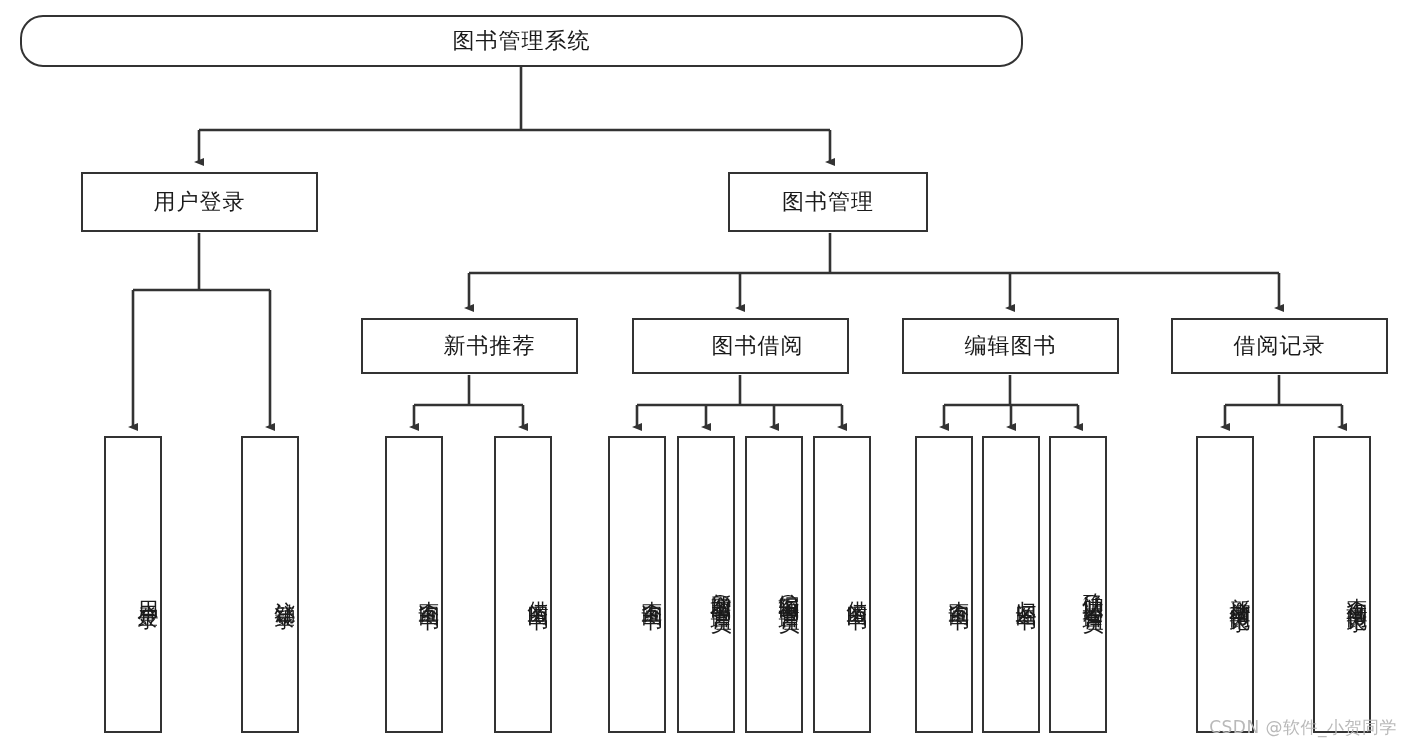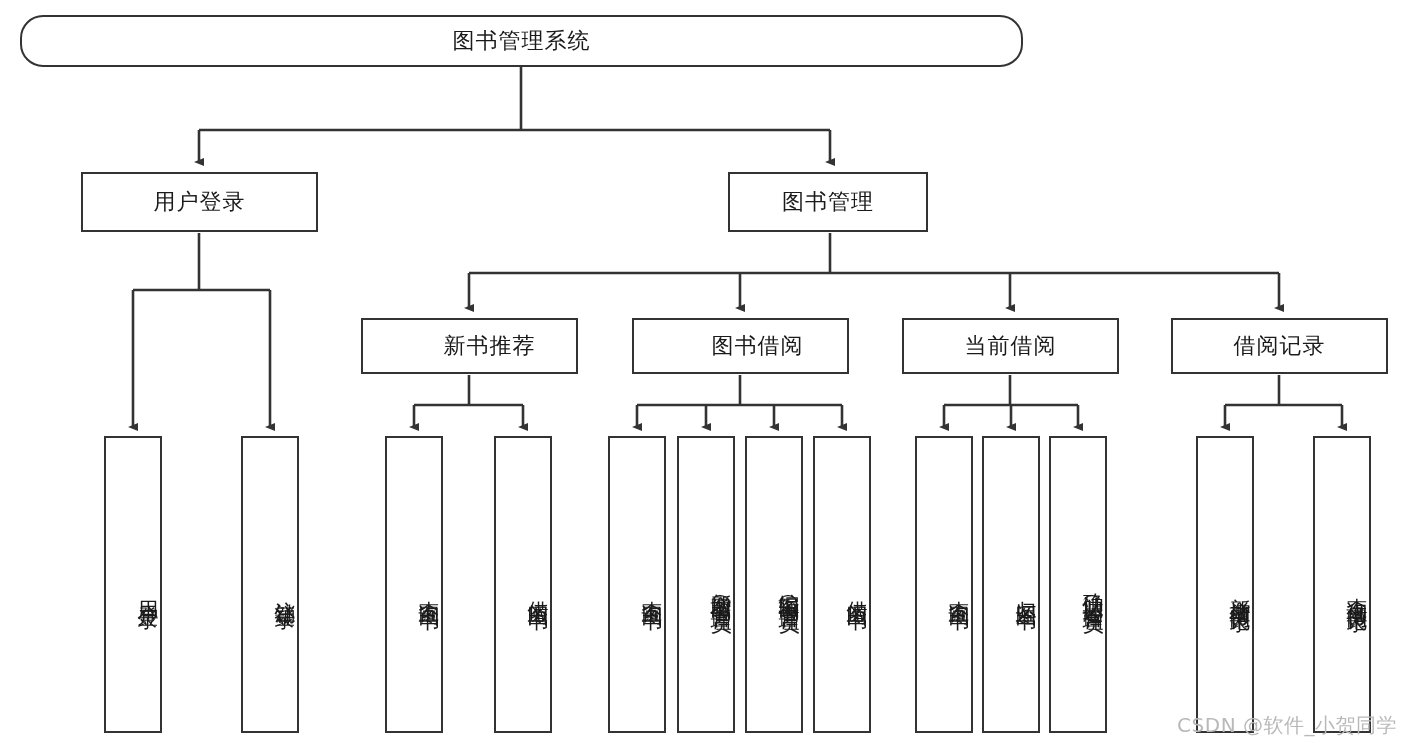--- a/index.html
+++ b/index.html
@@ -54,21 +54,21 @@
     white-space: pre-line;
   }
   .node-box.vertical .node-label {
     writing-mode: vertical-rl;
     text-orientation: upright;
   }
   .watermark {
     position: absolute;
     right: 8px;
     bottom: 8px;
-    font-size: 20px;
+    font-size: 17px;
     color: #b9b9b9;
     letter-spacing: 0.5px;
     font-family: "DejaVu Sans", "Liberation Sans", sans-serif;
     user-select: none;
     white-space: nowrap;
   }
 </style>
 </head>
 <body>
 
@@ -135,21 +135,21 @@
     <span class="node-label">图书管理</span>
   </div>
 
   <div class="node-box horizontal" style="left:361px; top:318px; width:217px; height:56px;padding-left:40px;">
     <span class="node-label">新书推荐</span>
   </div>
   <div class="node-box horizontal" style="left:632px; top:318px; width:217px; height:56px;padding-left:34px;">
     <span class="node-label">图书借阅</span>
   </div>
   <div class="node-box horizontal" style="left:902px; top:318px; width:217px; height:56px;">
-    <span class="node-label">当前借阅</span>
+    <span class="node-label">编辑图书</span>
   </div>
   <div class="node-box horizontal" style="left:1171px; top:318px; width:217px; height:56px;">
     <span class="node-label">借阅记录</span>
   </div>
 
   <div class="node-box vertical" style="left:104px; top:436px; width:58px; height:297px;">
     <span class="node-label">用户登录</span>
   </div>
   <div class="node-box vertical" style="left:241px; top:436px; width:58px; height:297px;">
     <span class="node-label">注销登录</span>

